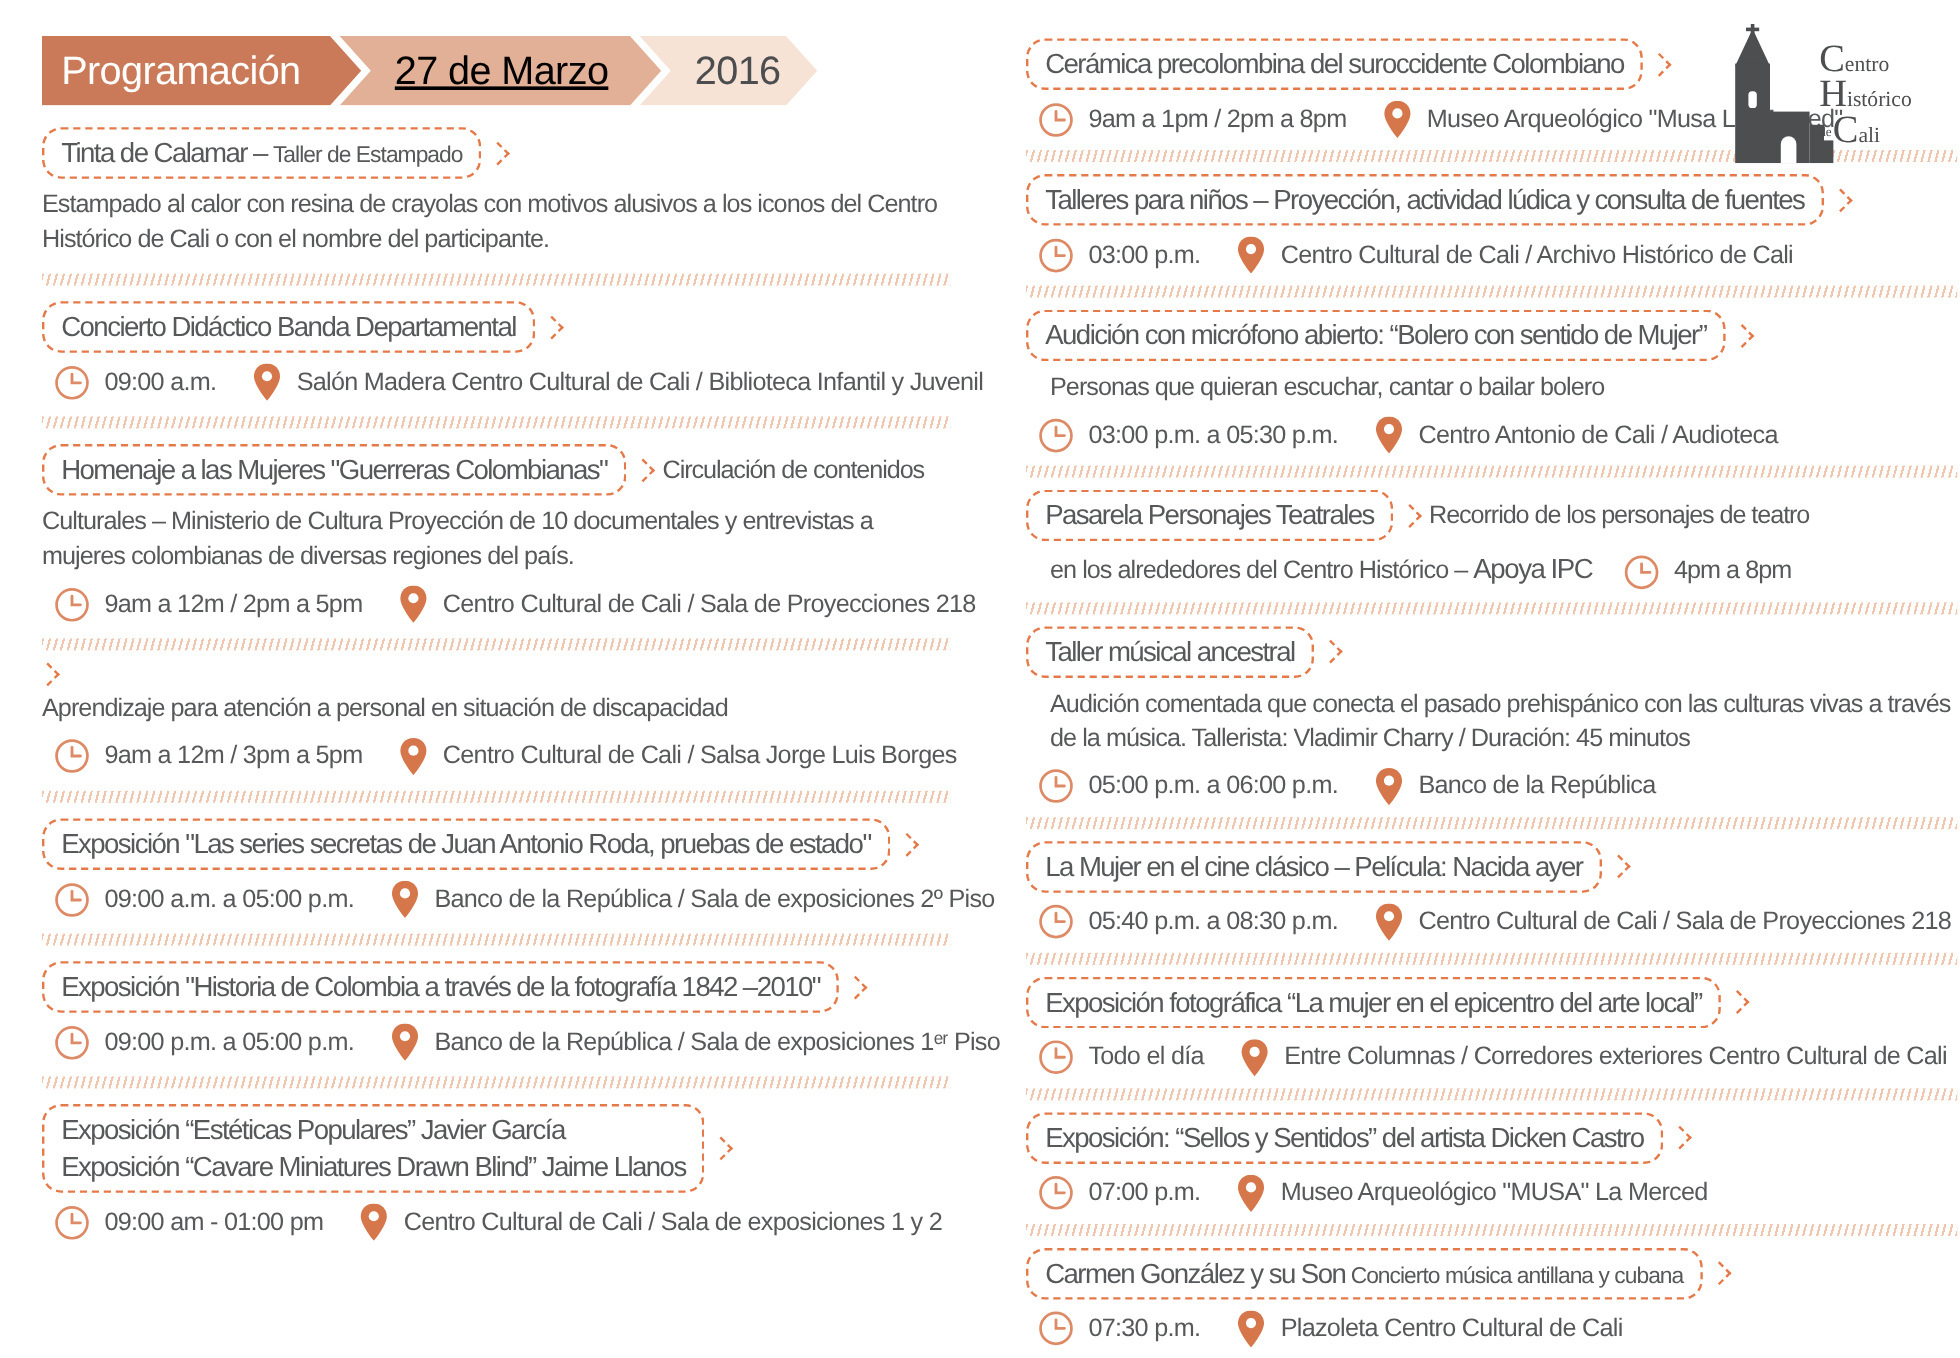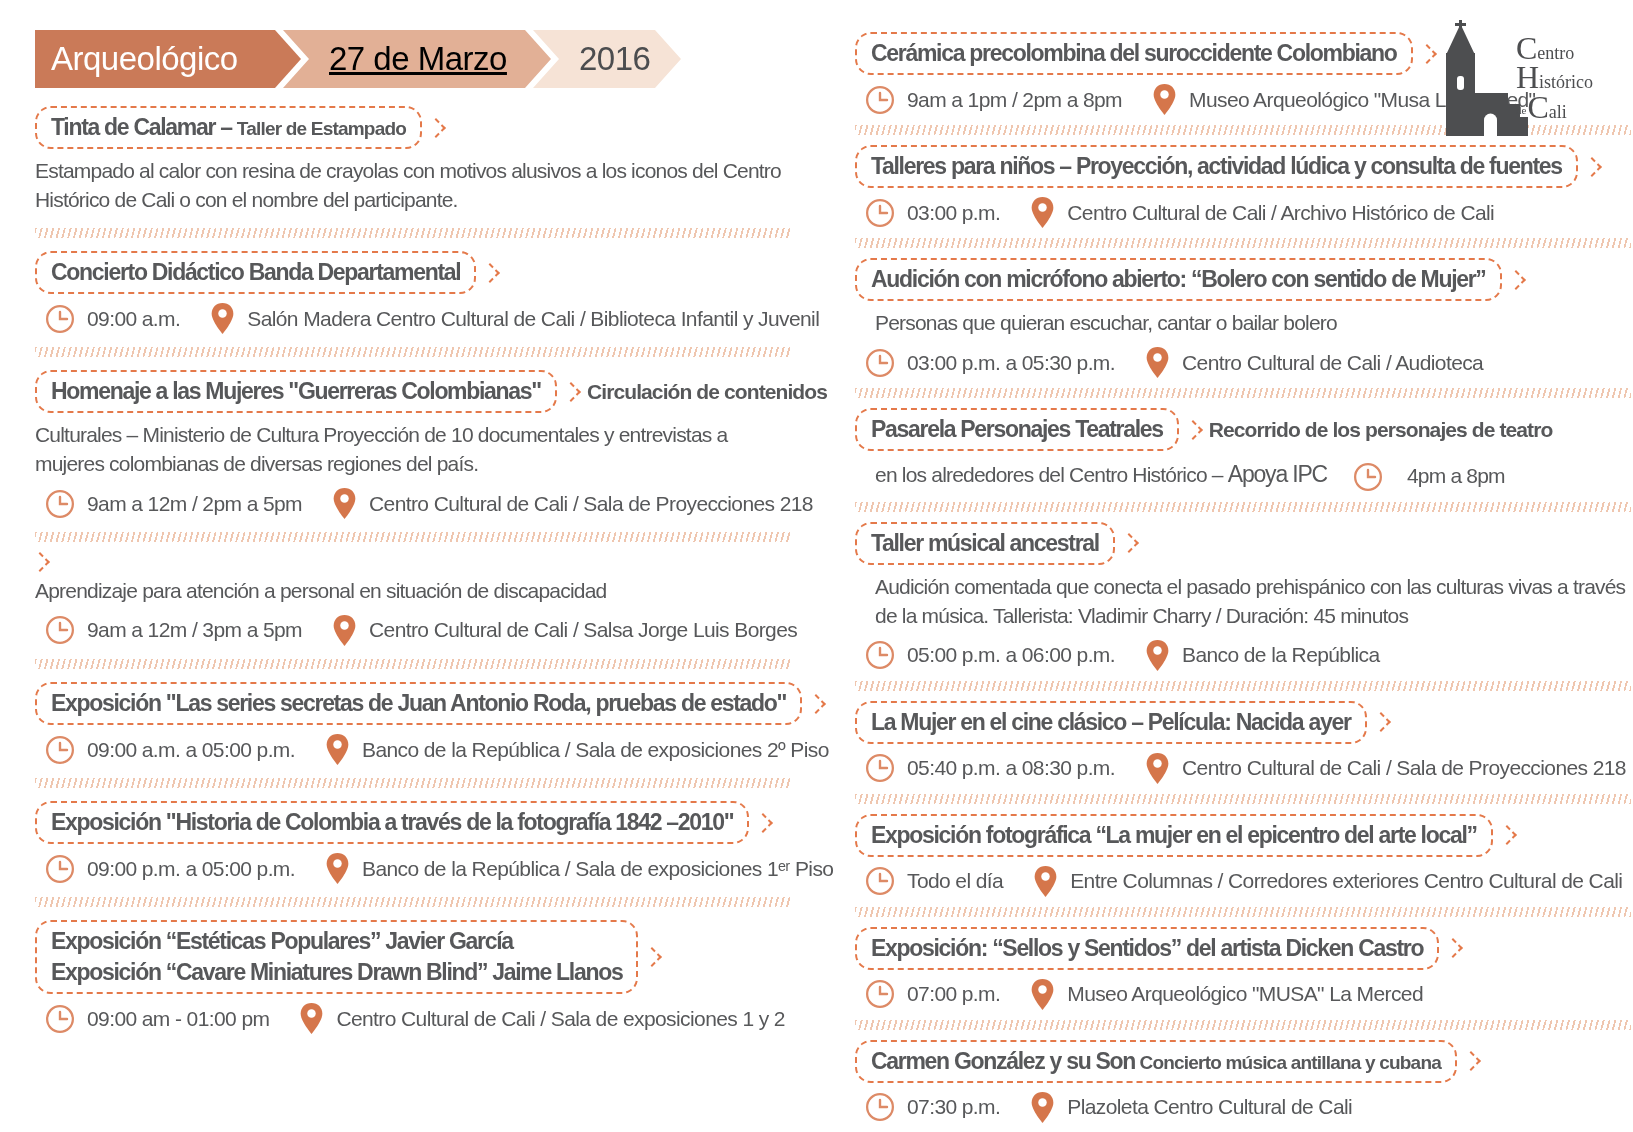--- a/index.html
+++ b/index.html
@@ -31,49 +31,49 @@
     clip-path:polygon(0 0,calc(100% - 26px) 0,100% 50%,calc(100% - 26px) 100%,0 100%,26px 50%);}
   
   .logo{position:absolute;left:1428px;top:20px;width:200px;display:flex;align-items:flex-start;}
   .logo-text{margin-left:-12px;padding-top:14px;font-family:"Liberation Serif","DejaVu Serif",serif;color:var(--logo-gray);}
   .logo-line{display:block;font-size:18px;line-height:0.92;margin:0;}
   .logo-line::first-letter{font-size:32px;}
   .logo-line3{display:flex;align-items:center;}
   .logo-de{font-size:11px;margin-right:1px;position:relative;top:2px;}
   
   .event{margin:0;}
-  .title-row{display:flex;align-items:center;gap:9px;font-weight:bold;}
+  .title-row{display:flex;align-items:center;gap:9px;}
   .title-box{display:inline-block;border:2.5px dashed var(--accent);border-radius:16px;
     padding:4px 14px;white-space:nowrap;}
   .title-line{line-height:1.35;}
   .title-text{font-size:23px;letter-spacing:-1.3px;}
   .title-small{font-size:19px;letter-spacing:-0.8px;}
   .tail-icon{width:12px;height:12px;flex:none;display:inline-block;
     border-top:2.5px dashed var(--accent);border-right:2.5px dashed var(--accent);
     transform:rotate(45deg);margin-left:-2px;}
   .side-text{font-size:21px;letter-spacing:-0.9px;white-space:nowrap;}
   .desc{font-size:21px;letter-spacing:-0.8px;line-height:1.38;margin:8px 0 0 0;}
   .col-right .desc{margin-left:20px;}
   .desc-strong{font-size:23px;letter-spacing:-1.2px;}
   .meta-row{display:flex;align-items:center;gap:12px;font-size:21px;letter-spacing:-0.6px;
     margin-top:9px;padding-left:10px;white-space:nowrap;}
-  .meta-inline{display:inline-flex;align-items:center;gap:24px;margin-left:26px;vertical-align:middle;}
+  .meta-inline{display:inline-flex;align-items:center;gap:12px;margin-left:26px;vertical-align:middle;}
   .icon{display:inline-flex;flex:none;align-items:center;}
   .time-text{margin-right:18px;}
   .separator{height:10px;margin:13px 0;
     background:repeating-linear-gradient(105deg,var(--hatch) 0 1.8px,transparent 1.8px 5.6px);}
   .col-right .separator{margin:10px 0;}
 </style>
 </head>
 <body>
 
 <div class="col-left">
   <div class="header-banner">
     <div class="seg seg-1">
-      <span>Arqueológico</span>
+      <span>Programación</span>
     </div>
     <div class="seg seg-2">
       <span>27 de Marzo</span>
     </div>
     <div class="seg seg-3">
       <span>2016</span>
     </div>
   </div>
   <div id="left-events">
       <section class="event">
@@ -306,21 +306,21 @@
               <path d="M12 6.3 L12 12 L17.6 12" fill="none" stroke="#dd8a66" stroke-width="1.9" stroke-linecap="round"></path>
             </svg>
           </span>
           <span class="time-text">03:00 p.m. a 05:30 p.m.</span>
           <span class="icon">
             <svg width="25" height="31" viewBox="0 0 24 30" xmlns="http://www.w3.org/2000/svg">
               <path d="M12 0C5.7 0 1.5 4.6 1.5 10.4 1.5 17.5 12 30 12 30s10.5-12.5 10.5-19.6C22.5 4.6 18.3 0 12 0z" fill="#d5764b"></path>
               <circle cx="12" cy="10.2" r="4.1" fill="#ffffff"></circle>
             </svg>
           </span>
-          <span class="location-text">Centro Cultural de Cali / Audioteca</span>
+          <span class="location-text">Centro Antonio de Cali / Audioteca</span>
         </div>
       </section>
       <div class="separator"></div>
       <section class="event">
         <div class="title-row">
           <div class="title-box">
             <div class="title-line"><span class="title-text">Pasarela Personajes Teatrales</span></div>
           </div>
           <span class="tail-icon"></span>
           <span class="side-text">Recorrido de los personajes de teatro</span>

